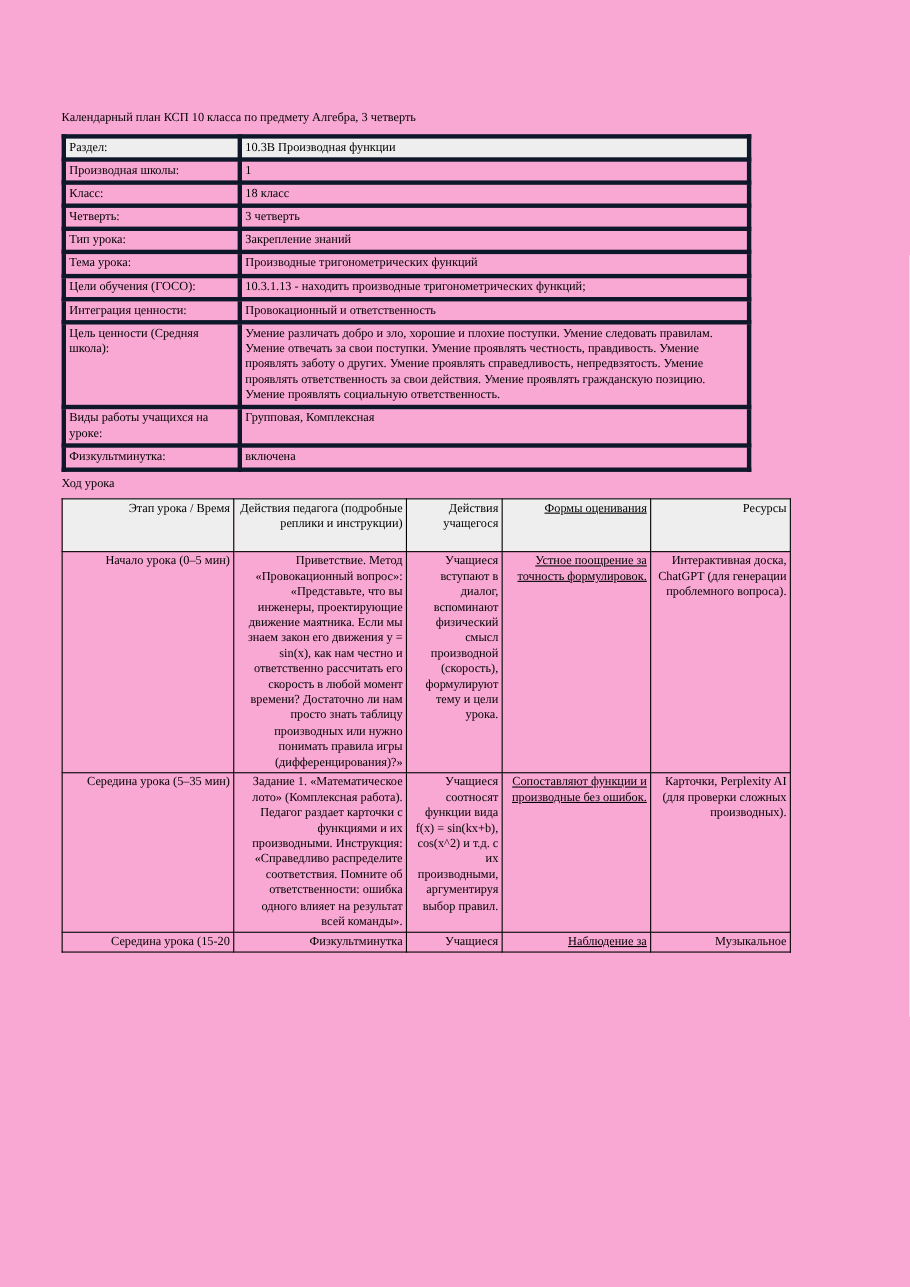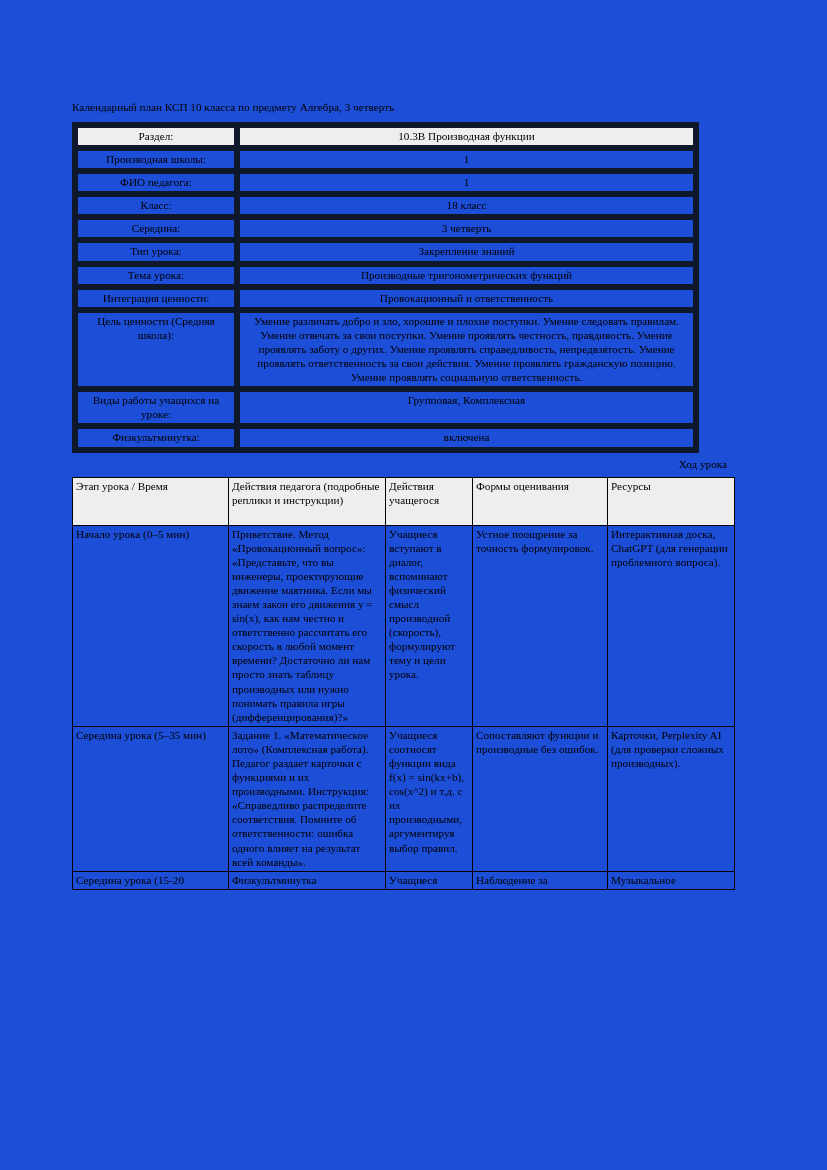--- a/index.html
+++ b/index.html
@@ -11,110 +11,108 @@
     width: 827px;
     height: 1170px;
     font-family: "Liberation Serif", "DejaVu Serif", serif;
     color: #000000;
     overflow: hidden;
   }
   .page {
     position: relative;
     width: 827px;
     height: 1170px;
-    background: #1d4ed8;
+    background: #f9a8d4;
     box-sizing: border-box;
-    padding: 100px 100px 0 72px;
+    padding: 100px 100px 0 56px;
   }
   .doc-title {
     font-size: 11.2px;
     line-height: 15px;
     margin: 0 0 7px 0;
     white-space: nowrap;
   }
   .section-label {
     font-size: 11.2px;
     line-height: 15px;
     margin: 4px 0 5px 0;
-    text-align: right;
   }
   table {
     border-collapse: collapse;
     width: 627px;
     table-layout: fixed;
     font-size: 11.2px;
   }
   table.info-table td {
-    border: 6px solid #0f172a;
+    border: 4px solid #0f172a;
     padding: 1px 3px 2px 3px;
     vertical-align: top;
     line-height: 14.1px;
-    text-align: center;
   }
   table.info-table td.label-cell {
     width: 150px;
   }
   table.info-table tr.shaded td {
     background: #eeeeee;
   }
   table.flow-table td,
   table.flow-table th {
     border: 1px solid #000000;
     padding: 1px 3px 2px 3px;
     vertical-align: top;
     line-height: 14.1px;
-    text-align: left;
+    text-align: right;
     font-weight: normal;
   }
   table.flow-table thead th {
     background: #eeeeee;
     height: 44px;
   }
   .col-stage  { width: 149px; }
   .col-teacher{ width: 150px; }
   .col-student{ width: 80px; }
-  .col-assess { width: 128px; }
+  .col-assess { width: 128px; text-decoration: underline; }
   .col-res    { width: 120px; }
 </style>
 </head>
 <body>
 
 <div class="page">
 
   <div class="doc-title">Календарный план КСП 10 класса по предмету Алгебра, 3 четверть</div>
 
   <table class="info-table">
     <tbody>
         <tr class="shaded">
           <td class="label-cell">Раздел:</td>
           <td>10.3В Производная функции</td>
         </tr>
         <tr>
           <td class="label-cell">Производная школы:</td>
           <td>1</td>
         </tr>
         <tr>
-          <td class="label-cell">ФИО педагога:</td>
-          <td>1</td>
-        </tr>
-        <tr>
           <td class="label-cell">Класс:</td>
           <td>18 класс</td>
         </tr>
         <tr>
-          <td class="label-cell">Середина:</td>
+          <td class="label-cell">Четверть:</td>
           <td>3 четверть</td>
         </tr>
         <tr>
           <td class="label-cell">Тип урока:</td>
           <td>Закрепление знаний</td>
         </tr>
         <tr>
           <td class="label-cell">Тема урока:</td>
           <td>Производные тригонометрических функций</td>
+        </tr>
+        <tr>
+          <td class="label-cell">Цели обучения (ГОСО):</td>
+          <td>10.3.1.13 - находить производные тригонометрических функций;</td>
         </tr>
         <tr>
           <td class="label-cell">Интеграция ценности:</td>
           <td>Провокационный и ответственность</td>
         </tr>
         <tr>
           <td class="label-cell">Цель ценности (Средняя школа):</td>
           <td>Умение различать добро и зло, хорошие и плохие поступки. Умение следовать правилам. Умение отвечать за свои поступки. Умение проявлять честность, правдивость. Умение проявлять заботу о других. Умение проявлять справедливость, непредвзятость. Умение проявлять ответственность за свои действия. Умение проявлять гражданскую позицию. Умение проявлять социальную ответственность.</td>
         </tr>
         <tr>

